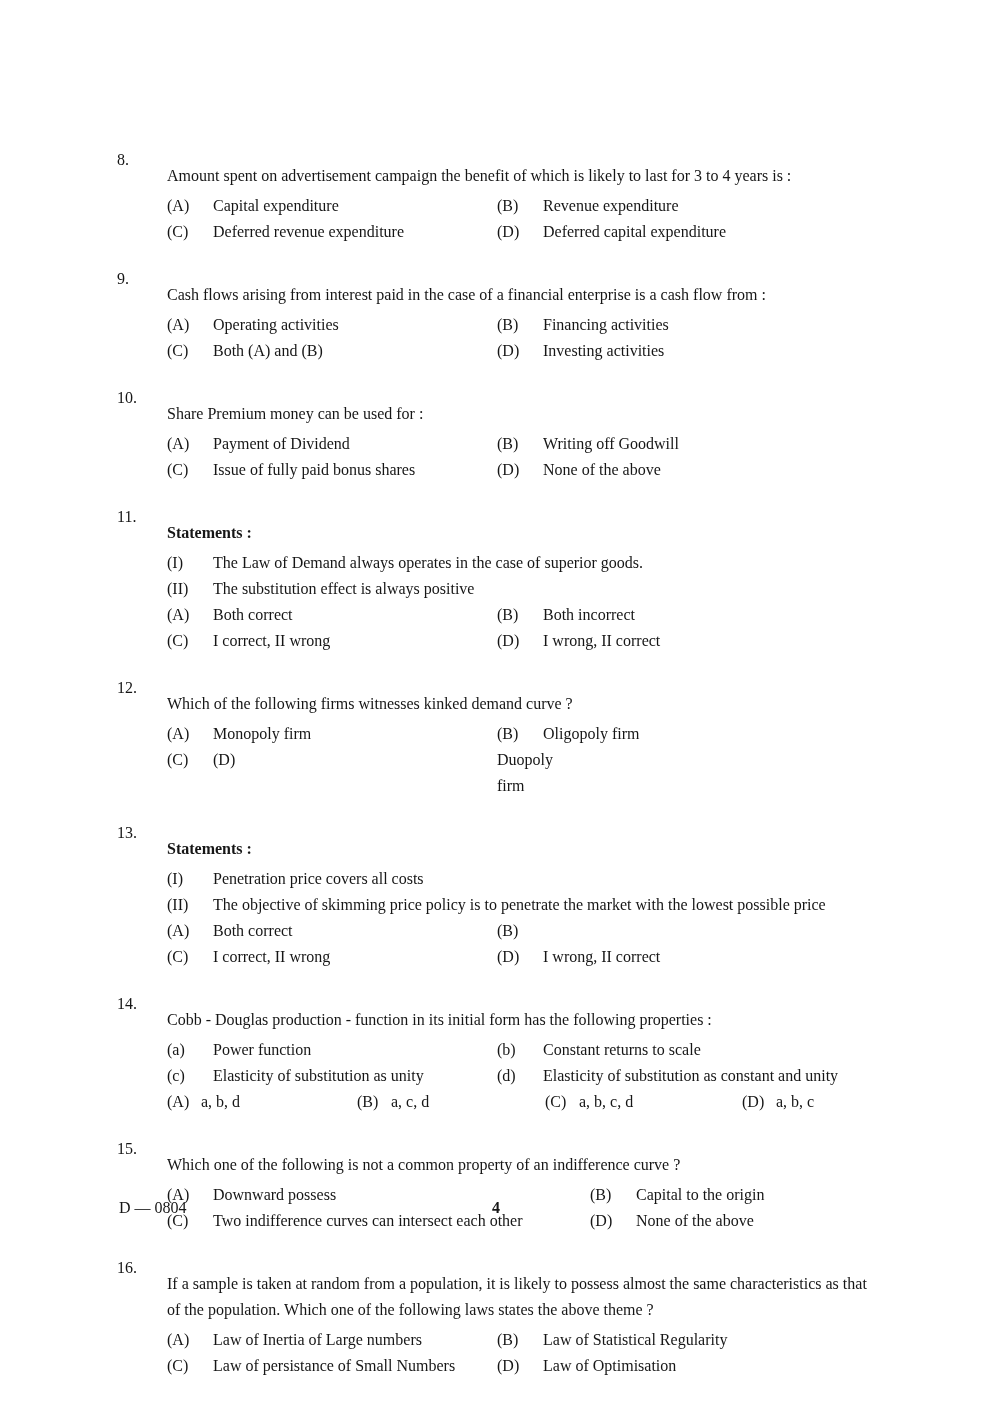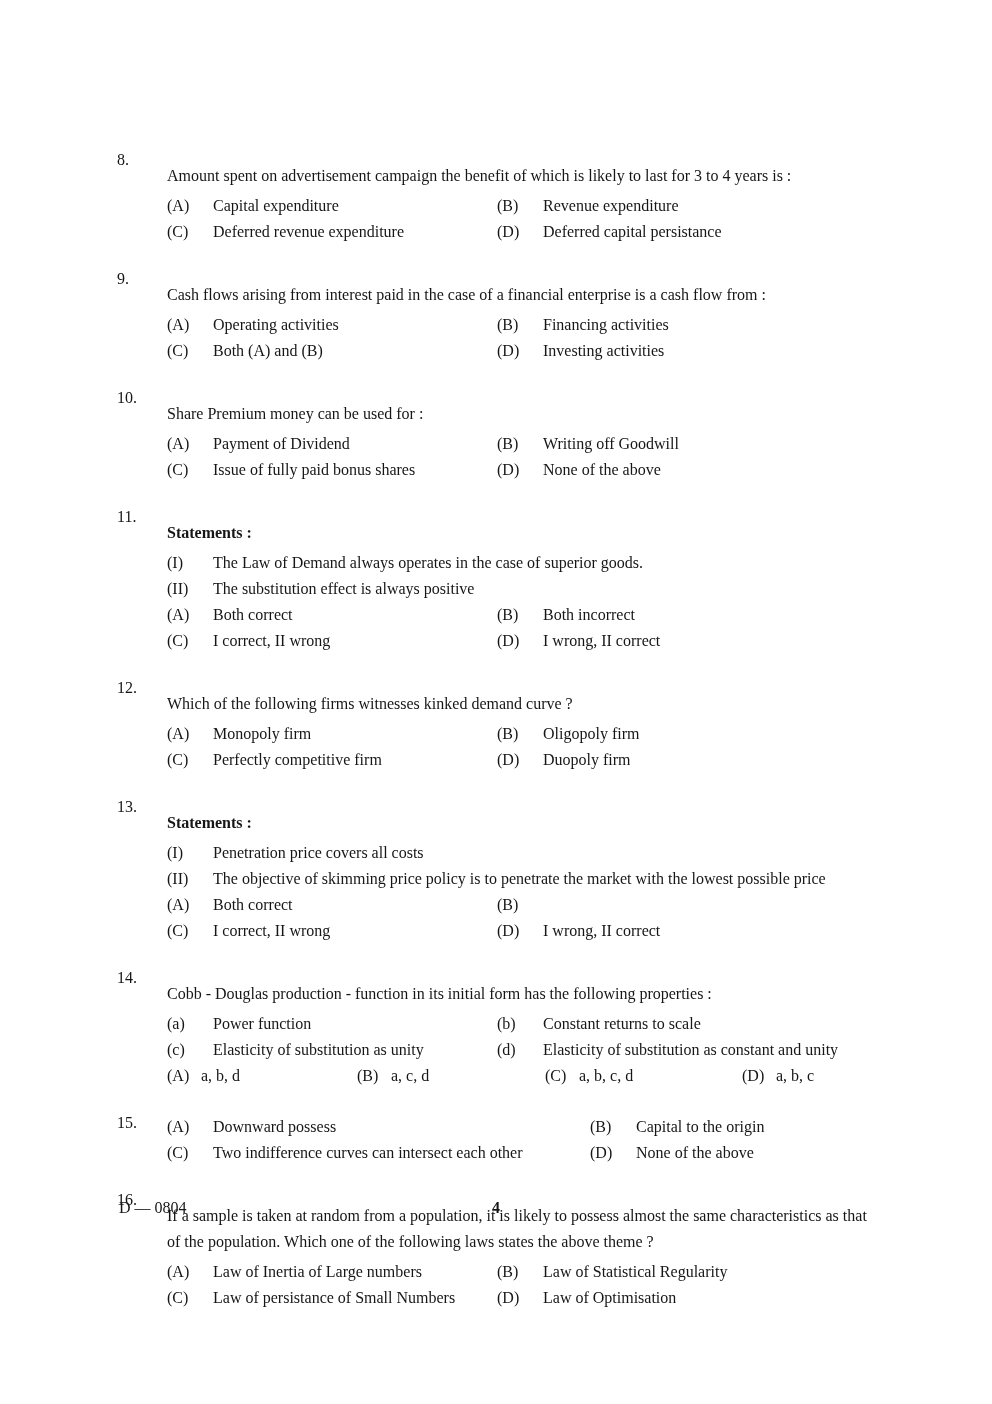--- a/index.html
+++ b/index.html
@@ -74,21 +74,21 @@
             <div class="opt-row">
               <span>(A)</span>
               <span>Capital expenditure</span>
               <span>(B)</span>
               <span>Revenue expenditure</span>
             </div>
             <div class="opt-row">
               <span>(C)</span>
               <span>Deferred revenue expenditure</span>
               <span>(D)</span>
-              <span>Deferred capital persistance</span>
+              <span>Deferred capital expenditure</span>
             </div>
           </div>
     </div>
   </section>
 
   <section class="question">
     <div class="q-num">9.</div>
     <div class="q-body">
       <div class="q-text">Cash flows arising from interest paid in the case of a financial enterprise is a cash flow from :</div>
       <div class="q-rows">
@@ -164,21 +164,20 @@
       <div class="q-text">Which of the following firms witnesses kinked demand curve ?</div>
       <div class="q-rows">
             <div class="opt-row">
               <span>(A)</span>
               <span>Monopoly firm</span>
               <span>(B)</span>
               <span>Oligopoly firm</span>
             </div>
             <div class="opt-row">
               <span>(C)</span>
-              <span>Perfectly competitive firm</span>
               <span>(D)</span>
               <span>Duopoly firm</span>
             </div>
           </div>
     </div>
   </section>
 
   <section class="question">
     <div class="q-num">13.</div>
     <div class="q-body">
@@ -242,20 +241,21 @@
                 <span>a, b, c</span>
               </div>
             </div>
           </div>
     </div>
   </section>
 
   <section class="question">
     <div class="q-num">15.</div>
     <div class="q-body">
+      <div class="q-text">Which one of the following is not a common property of an indifference curve ?</div>
       <div class="q-rows">
             <div class="opt-row wide">
               <span>(A)</span>
               <span>Downward possess</span>
               <span>(B)</span>
               <span>Capital to the origin</span>
             </div>
             <div class="opt-row wide">
               <span>(C)</span>
               <span>Two indifference curves can intersect each other</span>

